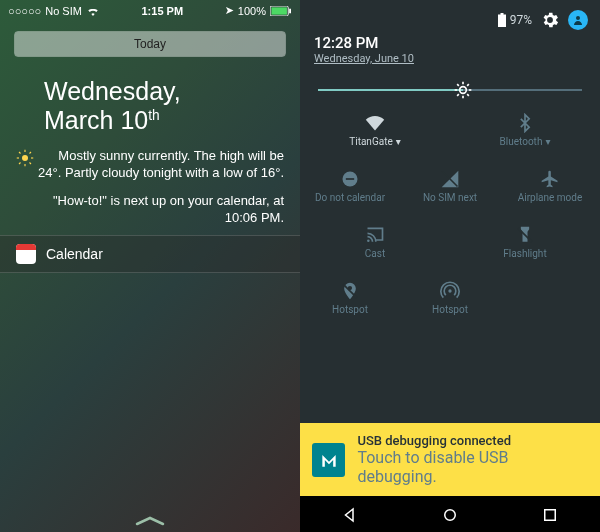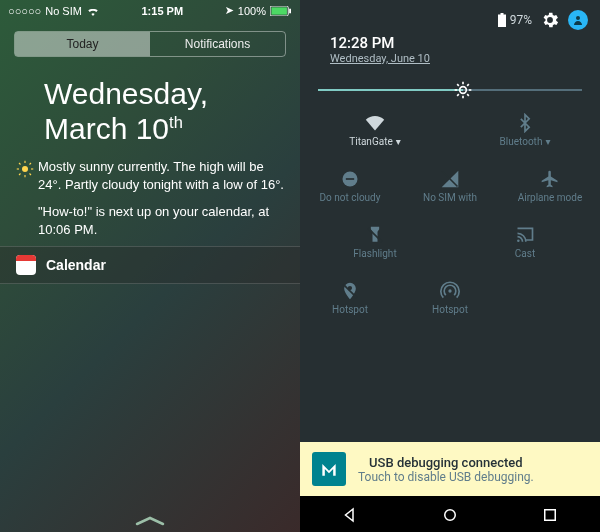--- a/index.html
+++ b/index.html
@@ -3,50 +3,50 @@
 <meta charset="utf-8">
 <style>
 * { box-sizing: border-box; margin: 0; padding: 0; }
 body { font-family: -apple-system, Helvetica, Arial, sans-serif; background: #000; width: 600px; height: 532px; display: flex; overflow: hidden; }
 .ios { width: 300px; height: 532px; position: relative; background: linear-gradient(135deg, #2d5b3a 0%, #2e4c3a 30%, #2a3f3e 55%, #3a2a2a 100%); color: #fff; }
 .ios-status { display: flex; align-items: center; justify-content: space-between; padding: 4px 8px; font-size: 11px; font-weight: 500; }
 .ios-status .left, .ios-status .right { display: flex; align-items: center; gap: 4px; }
 .seg { display: flex; margin: 10px 14px; border: 1px solid rgba(255,255,255,0.4); border-radius: 4px; overflow: hidden; font-size: 12px; }
 .seg div { flex: 1; text-align: center; padding: 5px 0; color: #eee; }
 .seg .active { background: rgba(255,255,255,0.45); color: #222; font-weight: 500; }
-.ios-date { padding: 10px 44px 6px; font-weight: 300; font-size: 30px; line-height: 1.15; }
+.ios-date { padding: 10px 44px 6px; font-weight: 300; font-size: 25px; line-height: 1.15; }
 .ios-date sup { font-size: 0.55em; }
-.widget { display: flex; padding: 6px 16px 8px; font-size: 13px; line-height: 1.35; }
+.widget { display: flex; padding: 6px 16px 8px; font-size: 13px; line-height: 1.35; text-align: right; }
 .widget .icon { width: 22px; flex-shrink: 0; margin-top: 2px; }
 .widget .txt p + p { margin-top: 10px; }
-.calrow { display: flex; align-items: center; gap: 10px; padding: 8px 16px; background: rgba(40,40,40,0.35); border-top: 0.5px solid rgba(255,255,255,0.15); border-bottom: 0.5px solid rgba(255,255,255,0.15); font-size: 14px; font-weight: bold; }
+.calrow { display: flex; align-items: center; gap: 10px; padding: 8px 16px; background: rgba(40,40,40,0.35); border-top: 0.5px solid rgba(255,255,255,0.15); border-bottom: 0.5px solid rgba(255,255,255,0.15); font-size: 14px; }
 .cal-icon { width: 20px; height: 20px; background: #fff; border-radius: 4px; position: relative; }
 .cal-icon::before { content: ""; position: absolute; top: 0; left: 0; right: 0; height: 6px; background: #e53935; border-radius: 4px 4px 0 0; }
 .handle { position: absolute; bottom: 6px; left: 50%; transform: translateX(-50%); color: #9cbfa8; }
 
 .android { width: 300px; height: 532px; background: #262f32; color: #cfd8dc; display: flex; flex-direction: column; font-family: Roboto, Arial, sans-serif; }
 .and-top { display: flex; align-items: center; justify-content: flex-end; gap: 8px; padding: 10px 12px 4px; font-size: 12px; }
 .and-top .batt { display: flex; align-items: center; gap: 4px; }
 .avatar { width: 20px; height: 20px; border-radius: 50%; background: #29b6f6; display: flex; align-items: center; justify-content: center; }
-.and-date { padding: 0 30px 6px; }
+.and-date { padding: 0 14px 6px; }
 .and-date .t { font-size: 15px; font-weight: 500; color: #fff; }
 .and-date .d { font-size: 11px; color: #b0bec5; text-decoration: underline; }
 .slider { position: relative; margin: 18px 18px 10px; }
 .slider-track { height: 2px; background: #546e7a; }
 .slider-prog { position: absolute; top: 0; left: 0; height: 2px; background: #80cbc4; width: 55%; }
 .slider-th { position: absolute; top: -9px; left: 55%; transform: translateX(-50%); }
 .qs-row { display: flex; }
 .qs-tile { flex: 1; display: flex; flex-direction: column; align-items: center; padding: 12px 4px 10px; gap: 3px; }
 .qs-tile .lbl { font-size: 10px; color: #cfd8dc; display: flex; align-items: center; gap: 3px; }
 .qs-ico { width: 20px; height: 20px; color: #cfd8dc; }
 .qs-dim .qs-ico, .qs-dim .lbl { color: #607d8b; }
-.notif { background: #fef9c3; color: #263238; display: flex; align-items: center; gap: 12px; padding: 10px 12px; margin-top: auto; text-align: center; }
+.notif { background: #fde047; color: #263238; display: flex; align-items: center; gap: 12px; padding: 10px 12px; margin-top: auto; }
 .notif-ico { width: 34px; height: 34px; background: #00838f; border-radius: 3px; display: flex; align-items: center; justify-content: center; }
 .notif .t1 { font-size: 13px; font-weight: 500; }
-.notif .t2 { font-size: 12px; color: #607d8b; }
+.notif .t2 { font-size: 16px; color: #607d8b; }
 .nav { background: #000; display: flex; justify-content: space-around; align-items: center; padding: 10px 0 8px; }
 .nav svg { width: 18px; height: 18px; }
 .spacer { flex: 1; }
 svg { display: block; }
 </style>
 </head>
 <body>
 
 <div class="ios">
   <div class="ios-status">
@@ -64,21 +64,20 @@
       <svg width="22" height="10" viewBox="0 0 24 11">
           <rect x="0" y="0" width="20" height="11" rx="2" fill="none" stroke="#fff"></rect>
           <rect x="1.5" y="1.5" width="17" height="8" fill="#4cd964"></rect>
           <rect x="21" y="3" width="2" height="5" fill="#fff"></rect>
         </svg>
     </div>
   </div>
 
   <div class="seg">
     <div class="active">Today</div>
-    <div>Notifications</div>
   </div>
 
   <div class="ios-date">
     <div>Wednesday,</div>
     <div><span>March 10</span><sup>th</sup></div>
   </div>
 
   <div class="widget">
     <div class="icon">
       <svg width="18" height="18" viewBox="0 0 24 24">
@@ -178,52 +177,52 @@
         </span>
     </div>
   </div>
 
   <div class="qs-row">
     <div class="qs-tile qs-dim">
       <svg class="qs-ico" viewBox="0 0 24 24">
           <circle cx="12" cy="12" r="9" fill="currentColor"></circle>
           <rect x="7" y="11" width="10" height="2" fill="#262f32"></rect>
         </svg>
-      <span class="lbl">Do not cloudy</span>
+      <span class="lbl">Do not calendar</span>
     </div>
     <div class="qs-tile qs-dim">
       <svg class="qs-ico" viewBox="0 0 24 24">
           <path fill="currentColor" d="M2 22L22 2 22 22z"></path>
           <line x1="3" y1="3" x2="21" y2="21" stroke="#262f32" stroke-width="2"></line>
         </svg>
-      <span class="lbl">No SIM with</span>
+      <span class="lbl">No SIM next</span>
     </div>
     <div class="qs-tile qs-dim">
       <svg class="qs-ico" viewBox="0 0 24 24">
           <path fill="currentColor" d="M21 16v-2l-8-5V3.5a1.5 1.5 0 0 0-3 0V9l-8 5v2l8-2.5V19l-2 1.5V22l3.5-1 3.5 1v-1.5L13 19v-5.5l8 2.5z"></path>
         </svg>
       <span class="lbl">Airplane mode</span>
     </div>
   </div>
 
   <div class="qs-row">
-    <div class="qs-tile qs-dim">
-      <svg class="qs-ico" viewBox="0 0 24 24">
-          <path fill="currentColor" d="M7 2h10v3l-2 3v12H9V8L7 5z"></path>
-          <line x1="4" y1="4" x2="20" y2="20" stroke="#262f32" stroke-width="2"></line>
-        </svg>
-      <span class="lbl">Flashlight</span>
-    </div>
     <div class="qs-tile qs-dim">
       <svg class="qs-ico" viewBox="0 0 24 24">
           <path fill="none" stroke="currentColor" stroke-width="2" d="M3 4h18v14h-8"></path>
           <path fill="none" stroke="currentColor" stroke-width="2" d="M3 10a10 10 0 0 1 10 10M3 14a6 6 0 0 1 6 6"></path>
           <circle cx="4" cy="19" r="1.5" fill="currentColor"></circle>
         </svg>
       <span class="lbl">Cast</span>
+    </div>
+    <div class="qs-tile qs-dim">
+      <svg class="qs-ico" viewBox="0 0 24 24">
+          <path fill="currentColor" d="M7 2h10v3l-2 3v12H9V8L7 5z"></path>
+          <line x1="4" y1="4" x2="20" y2="20" stroke="#262f32" stroke-width="2"></line>
+        </svg>
+      <span class="lbl">Flashlight</span>
     </div>
   </div>
 
   <div class="qs-row">
     <div class="qs-tile qs-dim">
       <svg class="qs-ico" viewBox="0 0 24 24">
           <path fill="currentColor" d="M12 2a7 7 0 0 0-7 7c0 5 7 13 7 13s7-8 7-13a7 7 0 0 0-7-7zm0 9.5A2.5 2.5 0 1 1 12 6a2.5 2.5 0 0 1 0 5z"></path>
           <line x1="4" y1="4" x2="20" y2="20" stroke="#262f32" stroke-width="2"></line>
         </svg>
       <span class="lbl">Hotspot</span>

